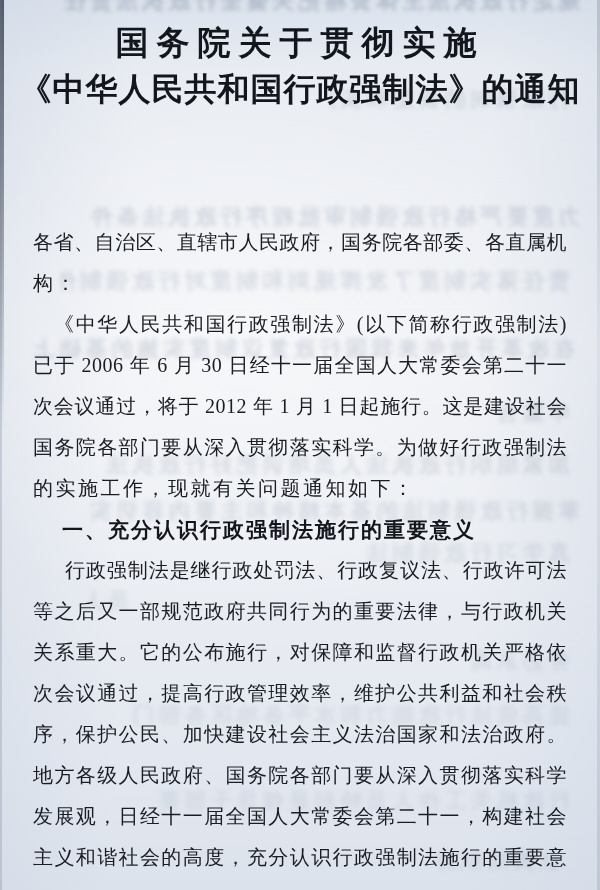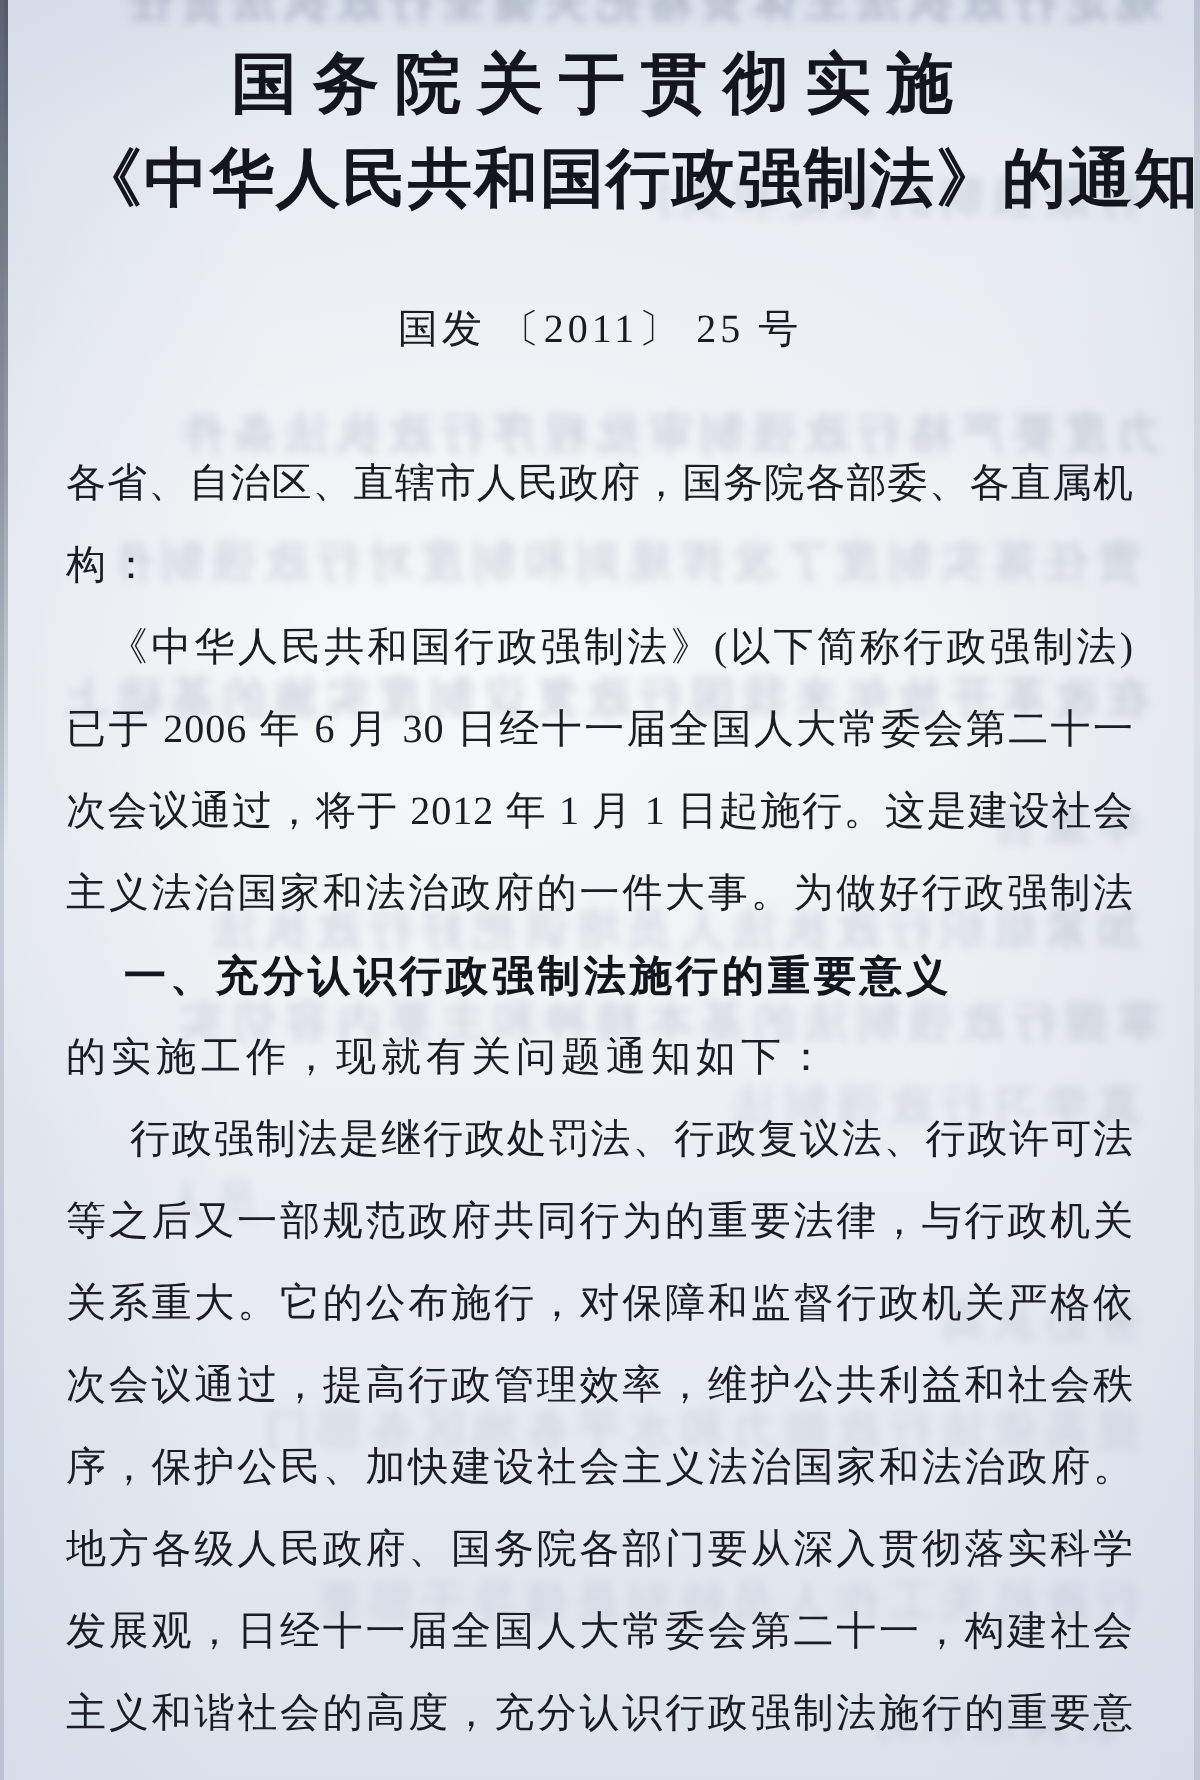--- a/index.html
+++ b/index.html
@@ -17,21 +17,21 @@
   .edge-left-soft{position:absolute;left:0;top:0;width:2px;height:100%;z-index:3;background:rgba(108,120,142,0.25);}
   .edge-right{position:absolute;right:0;top:0;width:3px;height:100%;z-index:3;
     background:linear-gradient(180deg, rgba(90,100,120,0.25), rgba(90,100,120,0.06) 40%, rgba(90,100,120,0.18) 100%);}
   
   .bleed{position:absolute;z-index:1;transform:scaleX(-1);filter:blur(2px);
     color:#76839b;font-weight:bold;font-size:22px;line-height:26px;height:26px;
     letter-spacing:4px;white-space:nowrap;overflow:hidden;pointer-events:none;}
   
   .title-block{position:absolute;top:21px;left:0;right:0;z-index:2;text-align:center;color:#14161d;font-weight:bold;}
   .title-line1{font-size:33px;line-height:45px;letter-spacing:8px;}
-  .title-line2{font-size:32px;line-height:46px;letter-spacing:1px;text-align:right;}
+  .title-line2{font-size:32px;line-height:46px;letter-spacing:1px;}
   .doc-number{position:absolute;top:151px;left:0;right:0;z-index:2;text-align:center;
     font-size:20px;letter-spacing:2px;color:#1b1d24;}
   .body-lines{position:absolute;top:222px;left:33px;width:534px;z-index:2;color:#1b1d24;}
   .bline{height:41px;line-height:41px;font-size:20px;overflow:hidden;letter-spacing:0.5px;}
   .bline.justify{text-align:justify;text-align-last:justify;}
   .bline.plain{letter-spacing:2.5px;white-space:nowrap;}
   .bline.indent{text-indent:32px;}
   .bline.indent-bracket{text-indent:21px;}
   .bline.heading{font-family:"Liberation Sans","DejaVu Sans",sans-serif;font-weight:bold;
     font-size:21px;letter-spacing:2px;text-indent:29px;color:#14161d;white-space:nowrap;}
@@ -60,31 +60,30 @@
       <div class="bleed" style="top: 702px; left: 30px; width: 540px; opacity: 0.13; color: rgb(118, 131, 155);">提高依法行政能力和水平各地区各部门</div>
       <div class="bleed" style="top: 788px; left: 30px; width: 540px; opacity: 0.13; color: rgb(118, 131, 155);">行政机关工作人员特别是领导干部要</div>
       <div class="bleed" style="top: 848px; left: 360px; width: 200px; opacity: 0.12; color: rgb(118, 131, 155);">认真组织好</div>
     </div>
 
   <div class="title-block">
     <div class="title-line1">国务院关于贯彻实施</div>
     <div class="title-line2">《中华人民共和国行政强制法》的通知</div>
   </div>
 
-  <div class="doc-number">国发 〔2011〕 25 号</div>
 
   <div class="body-lines" id="lines-host">
       <div class="bline justify">各省、自治区、直辖市人民政府，国务院各部委、各直属机</div>
       <div class="bline plain">构：</div>
       <div class="bline justify indent-bracket">《中华人民共和国行政强制法》(以下简称行政强制法)</div>
       <div class="bline justify">已于 2006 年 6 月 30 日经十一届全国人大常委会第二十一</div>
       <div class="bline justify">次会议通过，将于 2012 年 1 月 1 日起施行。这是建设社会</div>
-      <div class="bline justify">主义法治国家和法治政府的一件大事。为做好行政强制法</div>
+      <div class="bline justify">国务院各部门要从深入贯彻落实科学。为做好行政强制法</div>
+      <div class="bline plain">的实施工作，现就有关问题通知如下：</div>
       <div class="bline heading">一、充分认识行政强制法施行的重要意义</div>
-      <div class="bline plain">的实施工作，现就有关问题通知如下：</div>
       <div class="bline justify indent">行政强制法是继行政处罚法、行政复议法、行政许可法</div>
       <div class="bline justify">等之后又一部规范政府共同行为的重要法律，与行政机关</div>
       <div class="bline justify">关系重大。它的公布施行，对保障和监督行政机关严格依</div>
       <div class="bline justify">次会议通过，提高行政管理效率，维护公共利益和社会秩</div>
       <div class="bline justify">序，保护公民、加快建设社会主义法治国家和法治政府。</div>
       <div class="bline justify">地方各级人民政府、国务院各部门要从深入贯彻落实科学</div>
       <div class="bline justify">发展观，日经十一届全国人大常委会第二十一，构建社会</div>
       <div class="bline justify">主义和谐社会的高度，充分认识行政强制法施行的重要意</div>
     </div>
 

